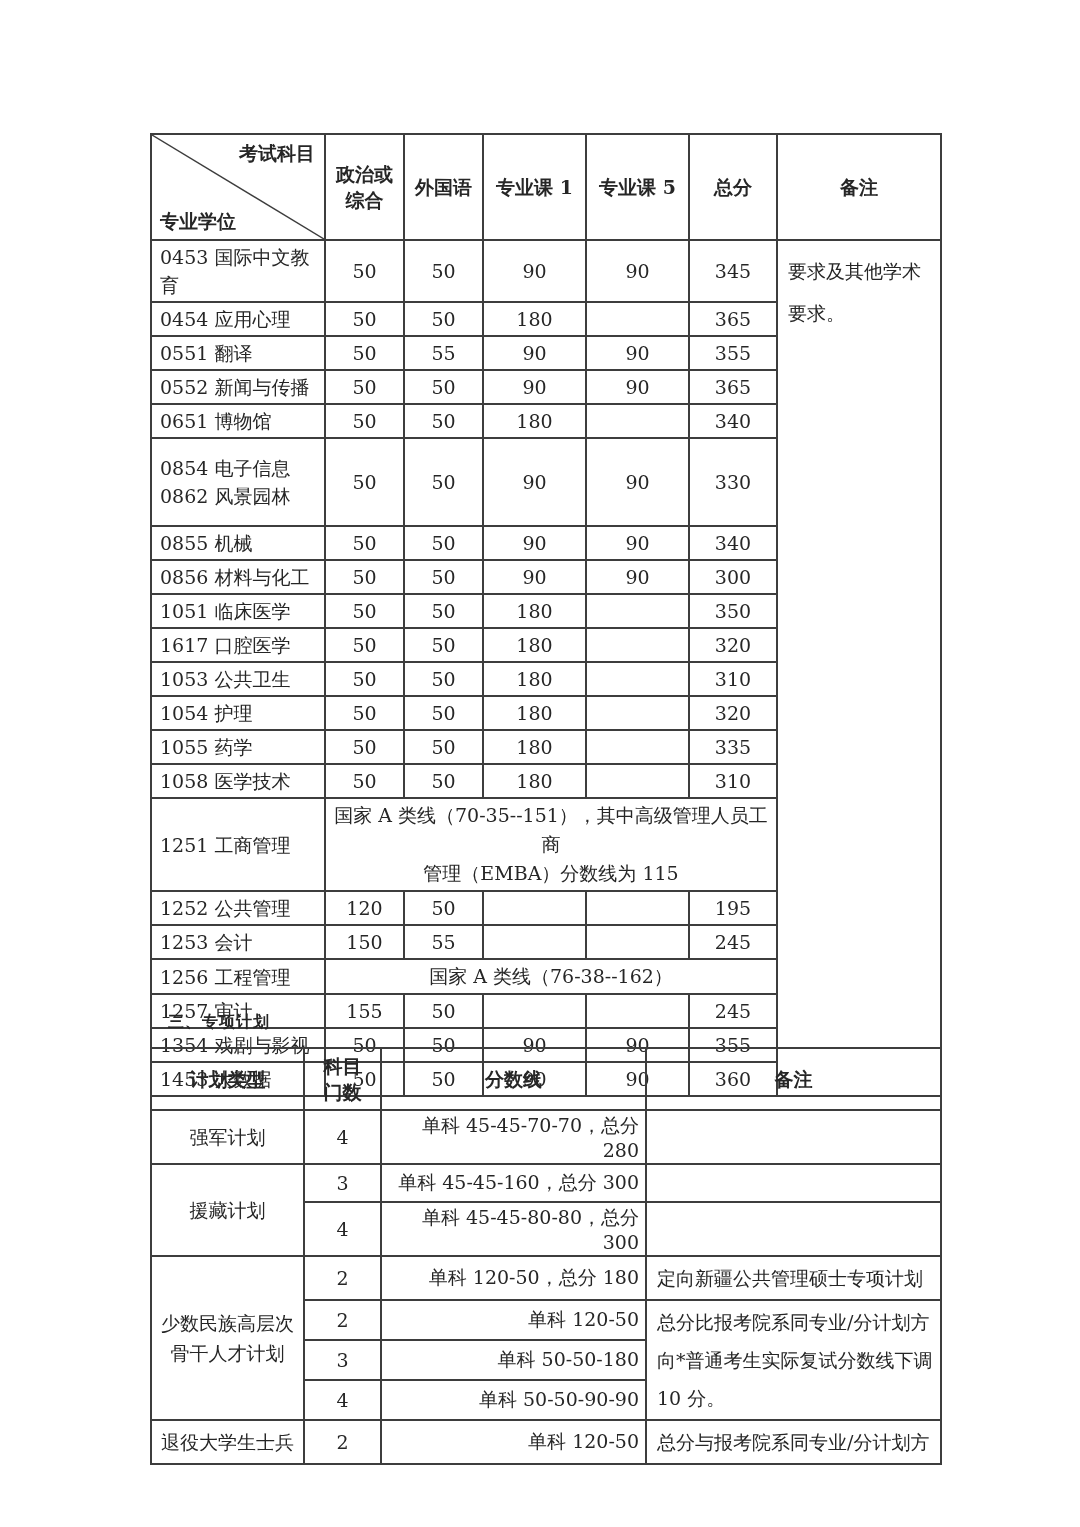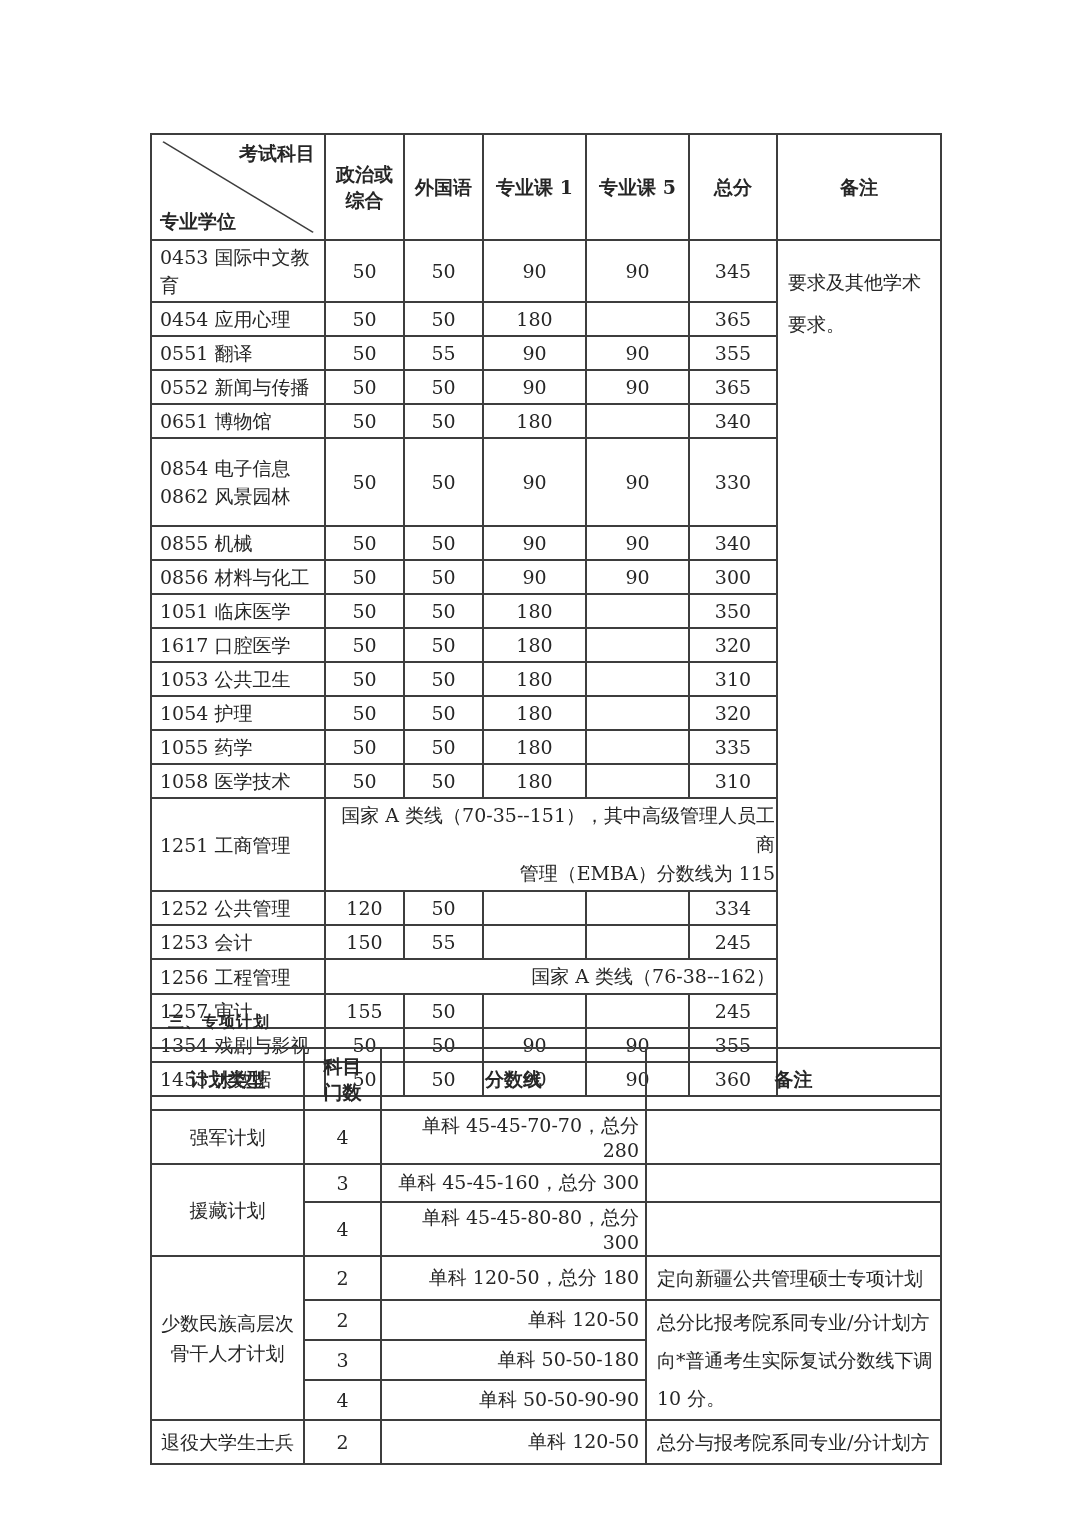--- a/index.html
+++ b/index.html
@@ -12,28 +12,28 @@
   td, th { border:2px solid #3d3d3d; font-weight:normal; font-size:19px; color:#262626;
            overflow:hidden; vertical-align:middle; }
 
   
   .t1 { position:absolute; left:150px; top:133px; width:790px; }
   .t1 thead th { font-weight:bold; text-align:center; white-space:pre-line; line-height:26px; }
   .t1 .h58 { height:58px; }
   .t1 .h36 { height:20px; }
   .t1 .h72 { height:88px; }
   .t1 .h60 { height:60px; }
-  .t1 .corner { position:relative; padding:0;border-radius:28px; }
+  .t1 .corner { position:relative; padding:0; }
   .t1 .corner svg { position:absolute; left:0; top:0; width:100%; height:100%; display:block; }
   .t1 .corner .c-top { position:absolute; top:5px; right:9px; font-weight:bold; }
   .t1 .corner .c-bottom { position:absolute; bottom:5px; left:8px; font-weight:bold; }
   .t1 td.lbl { text-align:left; padding:2px 6px 2px 8px; white-space:pre-line; line-height:28px;margin-top:43px; }
   .t1 td.num { text-align:center; }
-  .t1 td.mergedline { text-align:right; padding:2px 1px; white-space:pre-line; line-height:29px; }
-  .t1 td.remarkcell { vertical-align:top; text-align:left; padding:20px 10px; line-height:42px; }
+  .t1 td.mergedline { text-align:center; padding:2px 1px; white-space:pre-line; line-height:29px; }
+  .t1 td.remarkcell { vertical-align:top; text-align:left; padding:9px 10px; line-height:42px; }
 
   
   .s3-title { position:absolute; left:168px; top:1012px; font-size:16px; font-weight:bold;
               letter-spacing:1px; }
 
   
   .t2 { position:absolute; left:150px; top:1047px; width:790px; }
   .t2 thead th { font-weight:bold; text-align:center; white-space:pre-line; line-height:26px; height:58px; }
   .t2 .h38 { height:38px; }
   .t2 td.ptype { text-align:center; white-space:pre-line; line-height:30px; }
@@ -193,21 +193,21 @@
           <td class="lbl">1251 工商管理</td>
           <td class="mergedline" colspan="5">国家 A 类线（70-35--151），其中高级管理人员工商
 管理（EMBA）分数线为 115</td>
         </tr>
         <tr class="h36">
           <td class="lbl">1252 公共管理</td>
           <td class="num">120</td>
           <td class="num">50</td>
           <td class="num"></td>
           <td class="num"></td>
-          <td class="num">334</td>
+          <td class="num">195</td>
         </tr>
         <tr class="h36">
           <td class="lbl">1253 会计</td>
           <td class="num">150</td>
           <td class="num">55</td>
           <td class="num"></td>
           <td class="num"></td>
           <td class="num">245</td>
         </tr>
         <tr class="h36">

